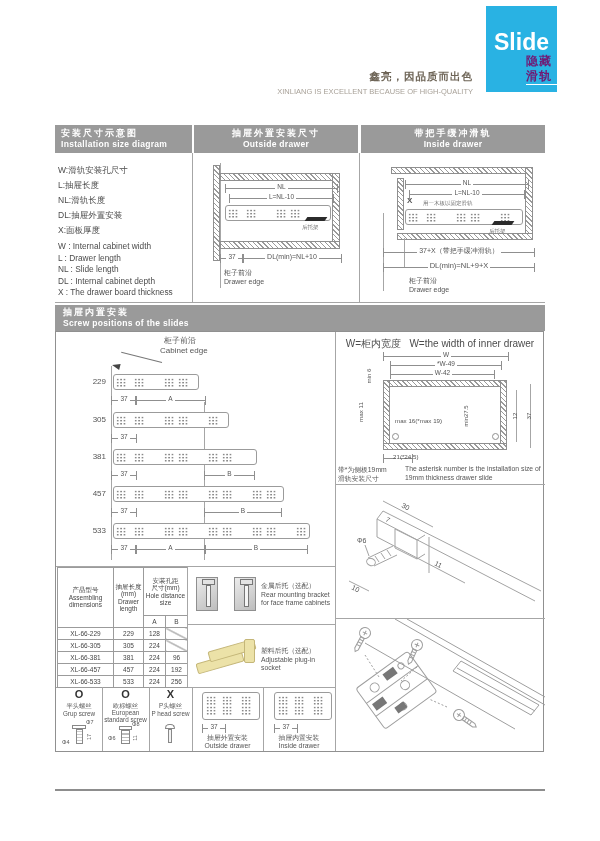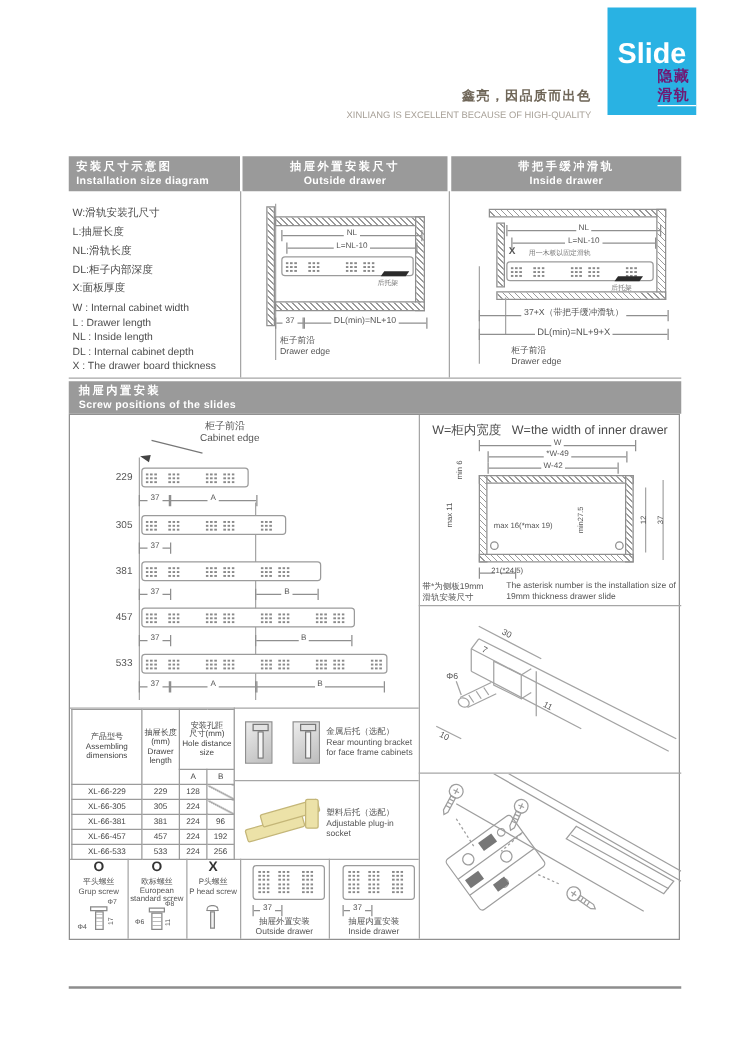--- a/index.html
+++ b/index.html
@@ -64,27 +64,27 @@
 
   <div class="vline" style="left:192px;top:153px;height:149px;"></div>
   <div class="vline" style="left:359px;top:153px;height:149px;"></div>
   <div class="hline" style="left:55px;top:302px;width:490px;"></div>
 
   <div class="abs" style="left:58px;top:163px;width:132px;height:138px;color:#4c4c4c;">
     <div style="font-size:8.5px;line-height:15px;">
       <div>W:滑轨安装孔尺寸</div>
       <div>L:抽屉长度</div>
       <div>NL:滑轨长度</div>
-      <div>DL:柜子内部深度</div>
+      <div>DL:抽屉外置安装</div>
       <div>X:面板厚度</div>
     </div>
     <div style="font-size:8.3px;line-height:11.5px;margin-top:3px;">
       <div>W : Internal cabinet width</div>
       <div>L : Drawer length</div>
-      <div>NL : Inside length</div>
+      <div>NL : Slide length</div>
       <div>DL : Internal cabinet depth</div>
       <div>X : The drawer board thickness</div>
     </div>
   </div>
 
   <div class="abs" style="left:194px;top:153px;width:164px;height:150px;">
     <div class="vline" style="left:26px;top:10px;height:125px;"></div>
     <div class="hatch" style="left:19px;top:12px;width:7px;height:96px;"></div>
     <div class="hatch" style="left:26px;top:20px;width:120px;height:8px;"></div>
     <div class="hatch" style="left:138px;top:20px;width:8px;height:76px;"></div>

